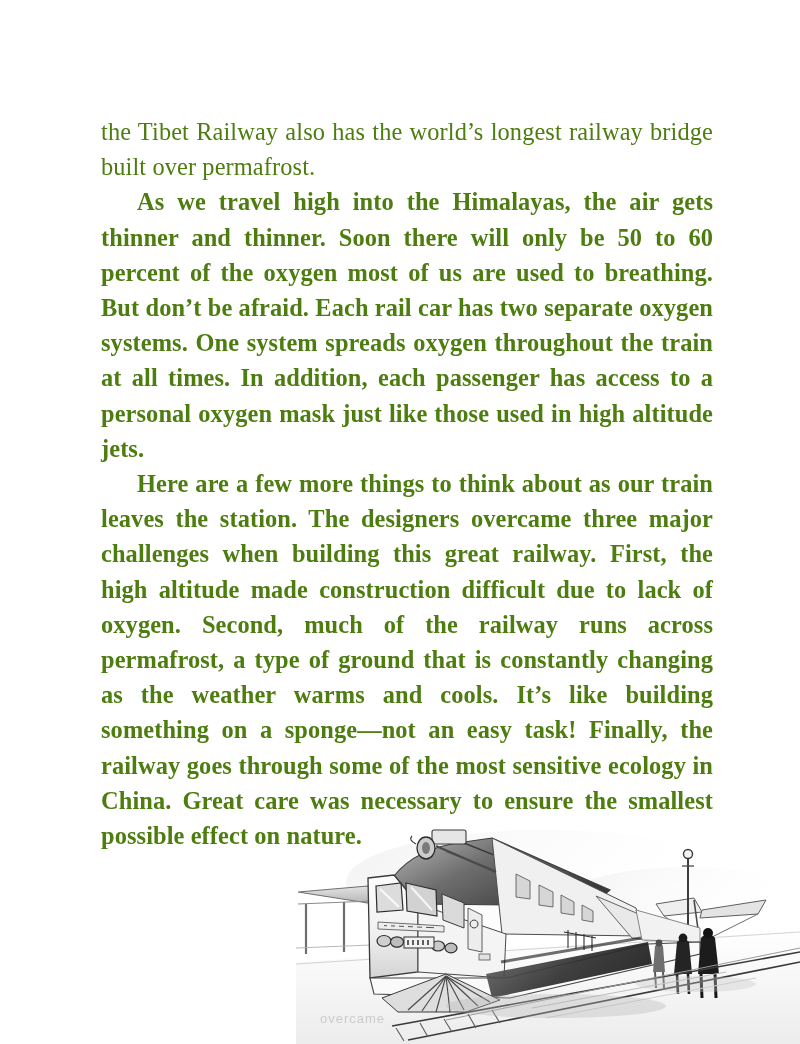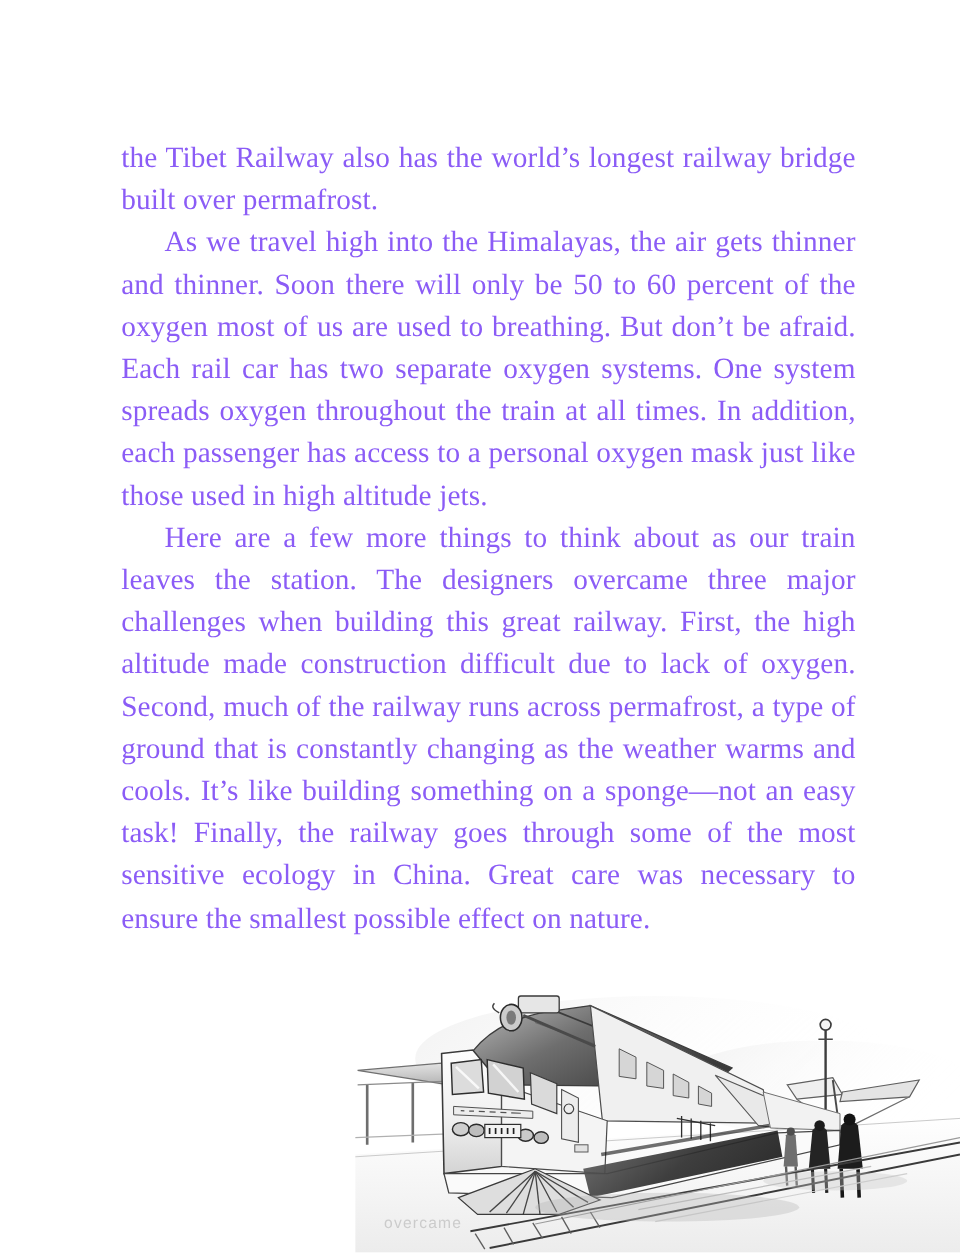--- a/index.html
+++ b/index.html
@@ -24,25 +24,26 @@
     top: 114px;
     width: 612px;
   }
   .para {
     margin: 0;
     font-size: 24.4px;
     line-height: 35.2px;
     letter-spacing: 0.1px;
     text-align: justify;
     text-justify: inter-word;
-    color: #8b5cf6;
+    color: #4d7c0f;
     -webkit-font-smoothing: antialiased;
   }
   .para.indent {
     text-indent: 36px;
+    font-weight: bold;
   }
   .para.no-justify {
     text-align: left;
   }
   
   .para .line {
     display: block;
     white-space: nowrap;
   }
   .para .line.indent-line {

